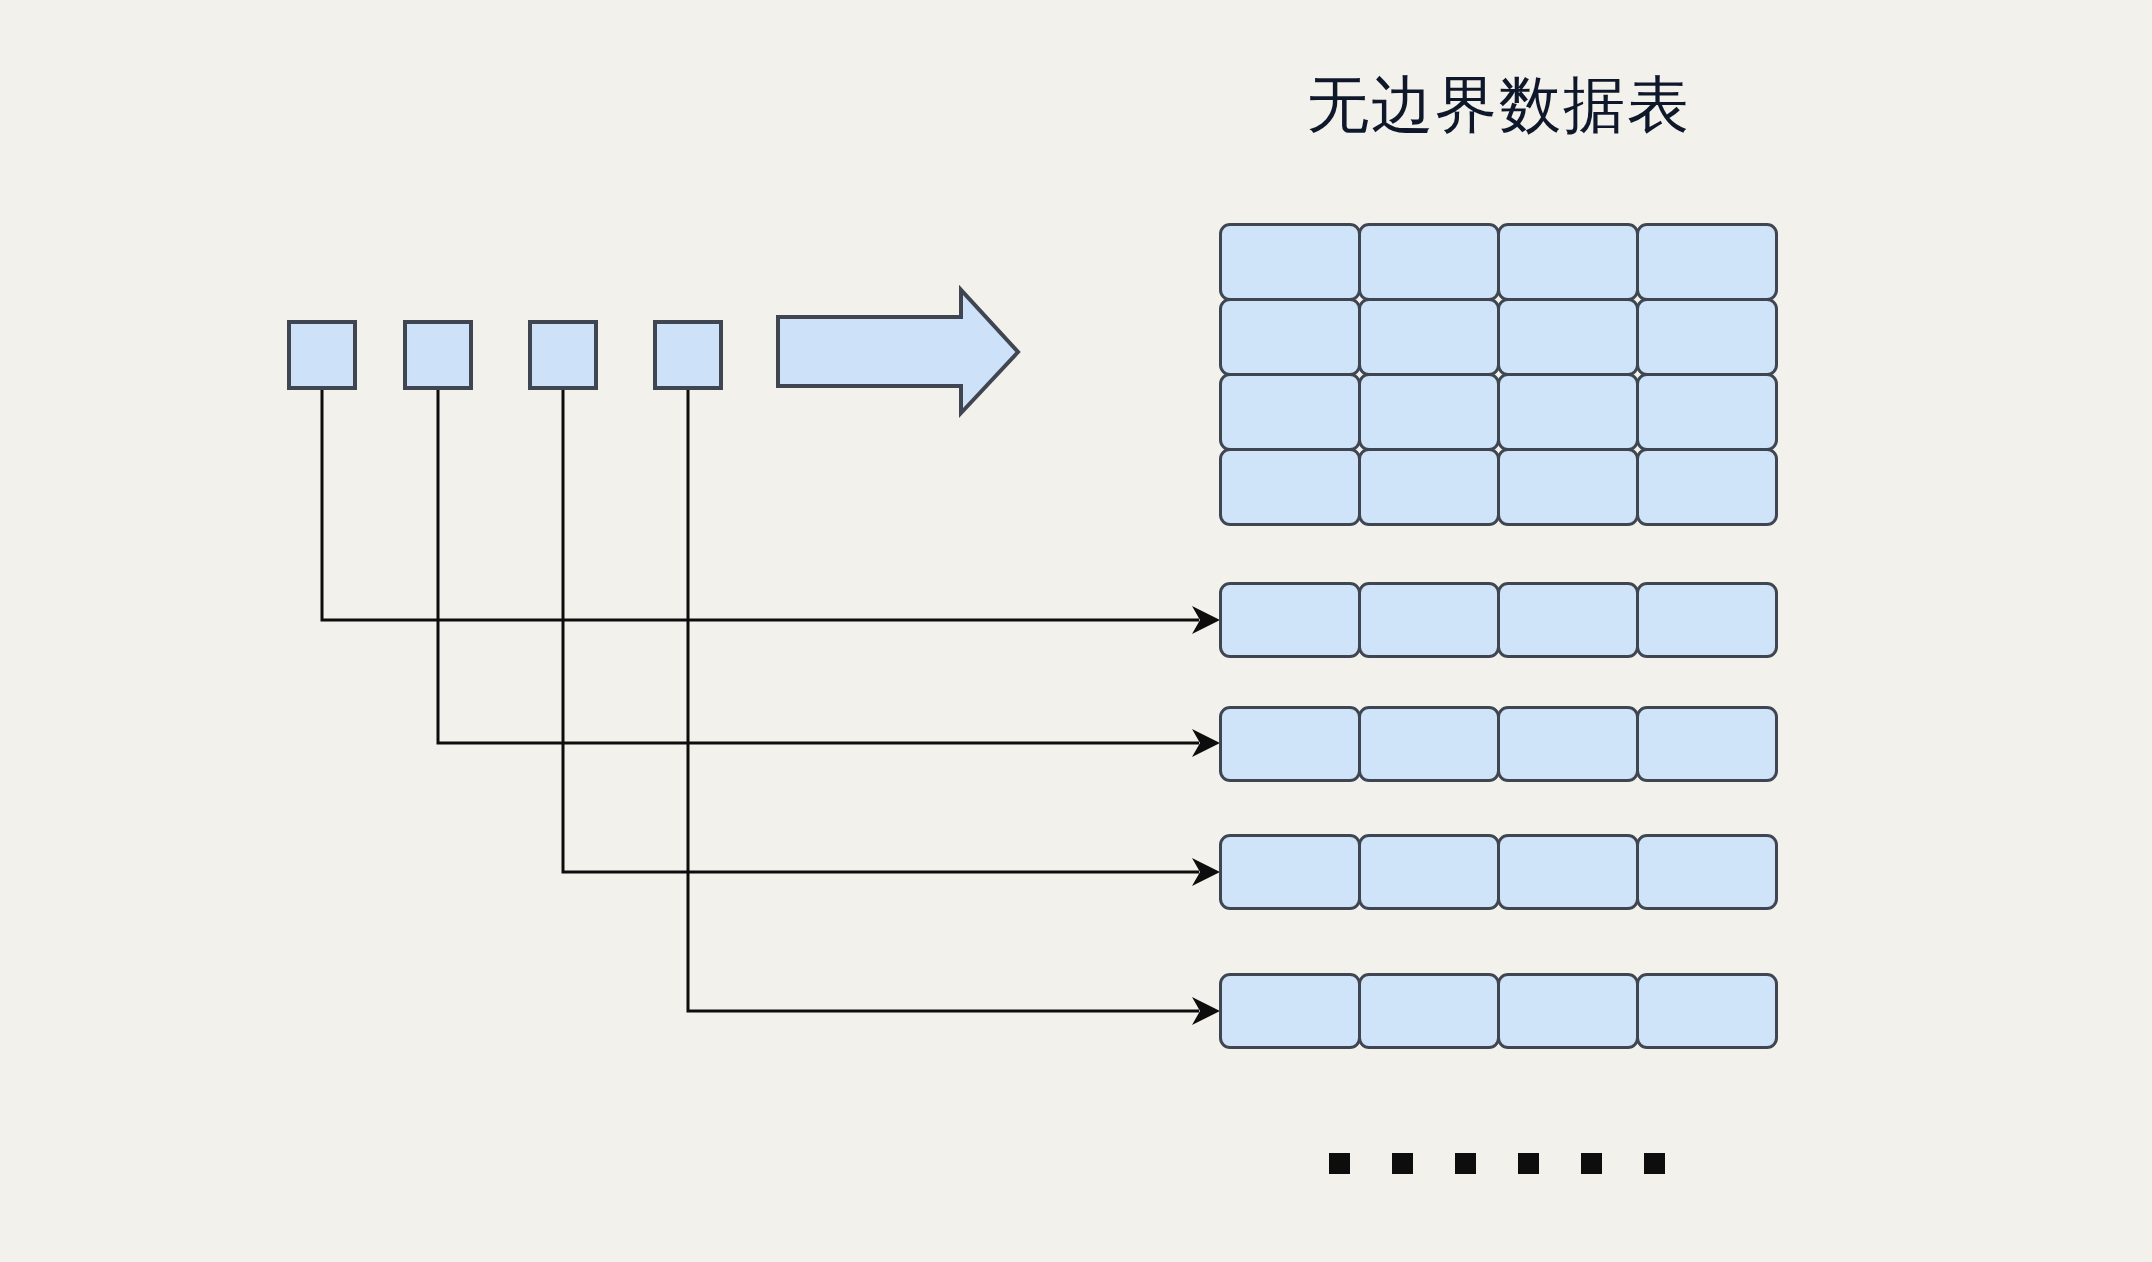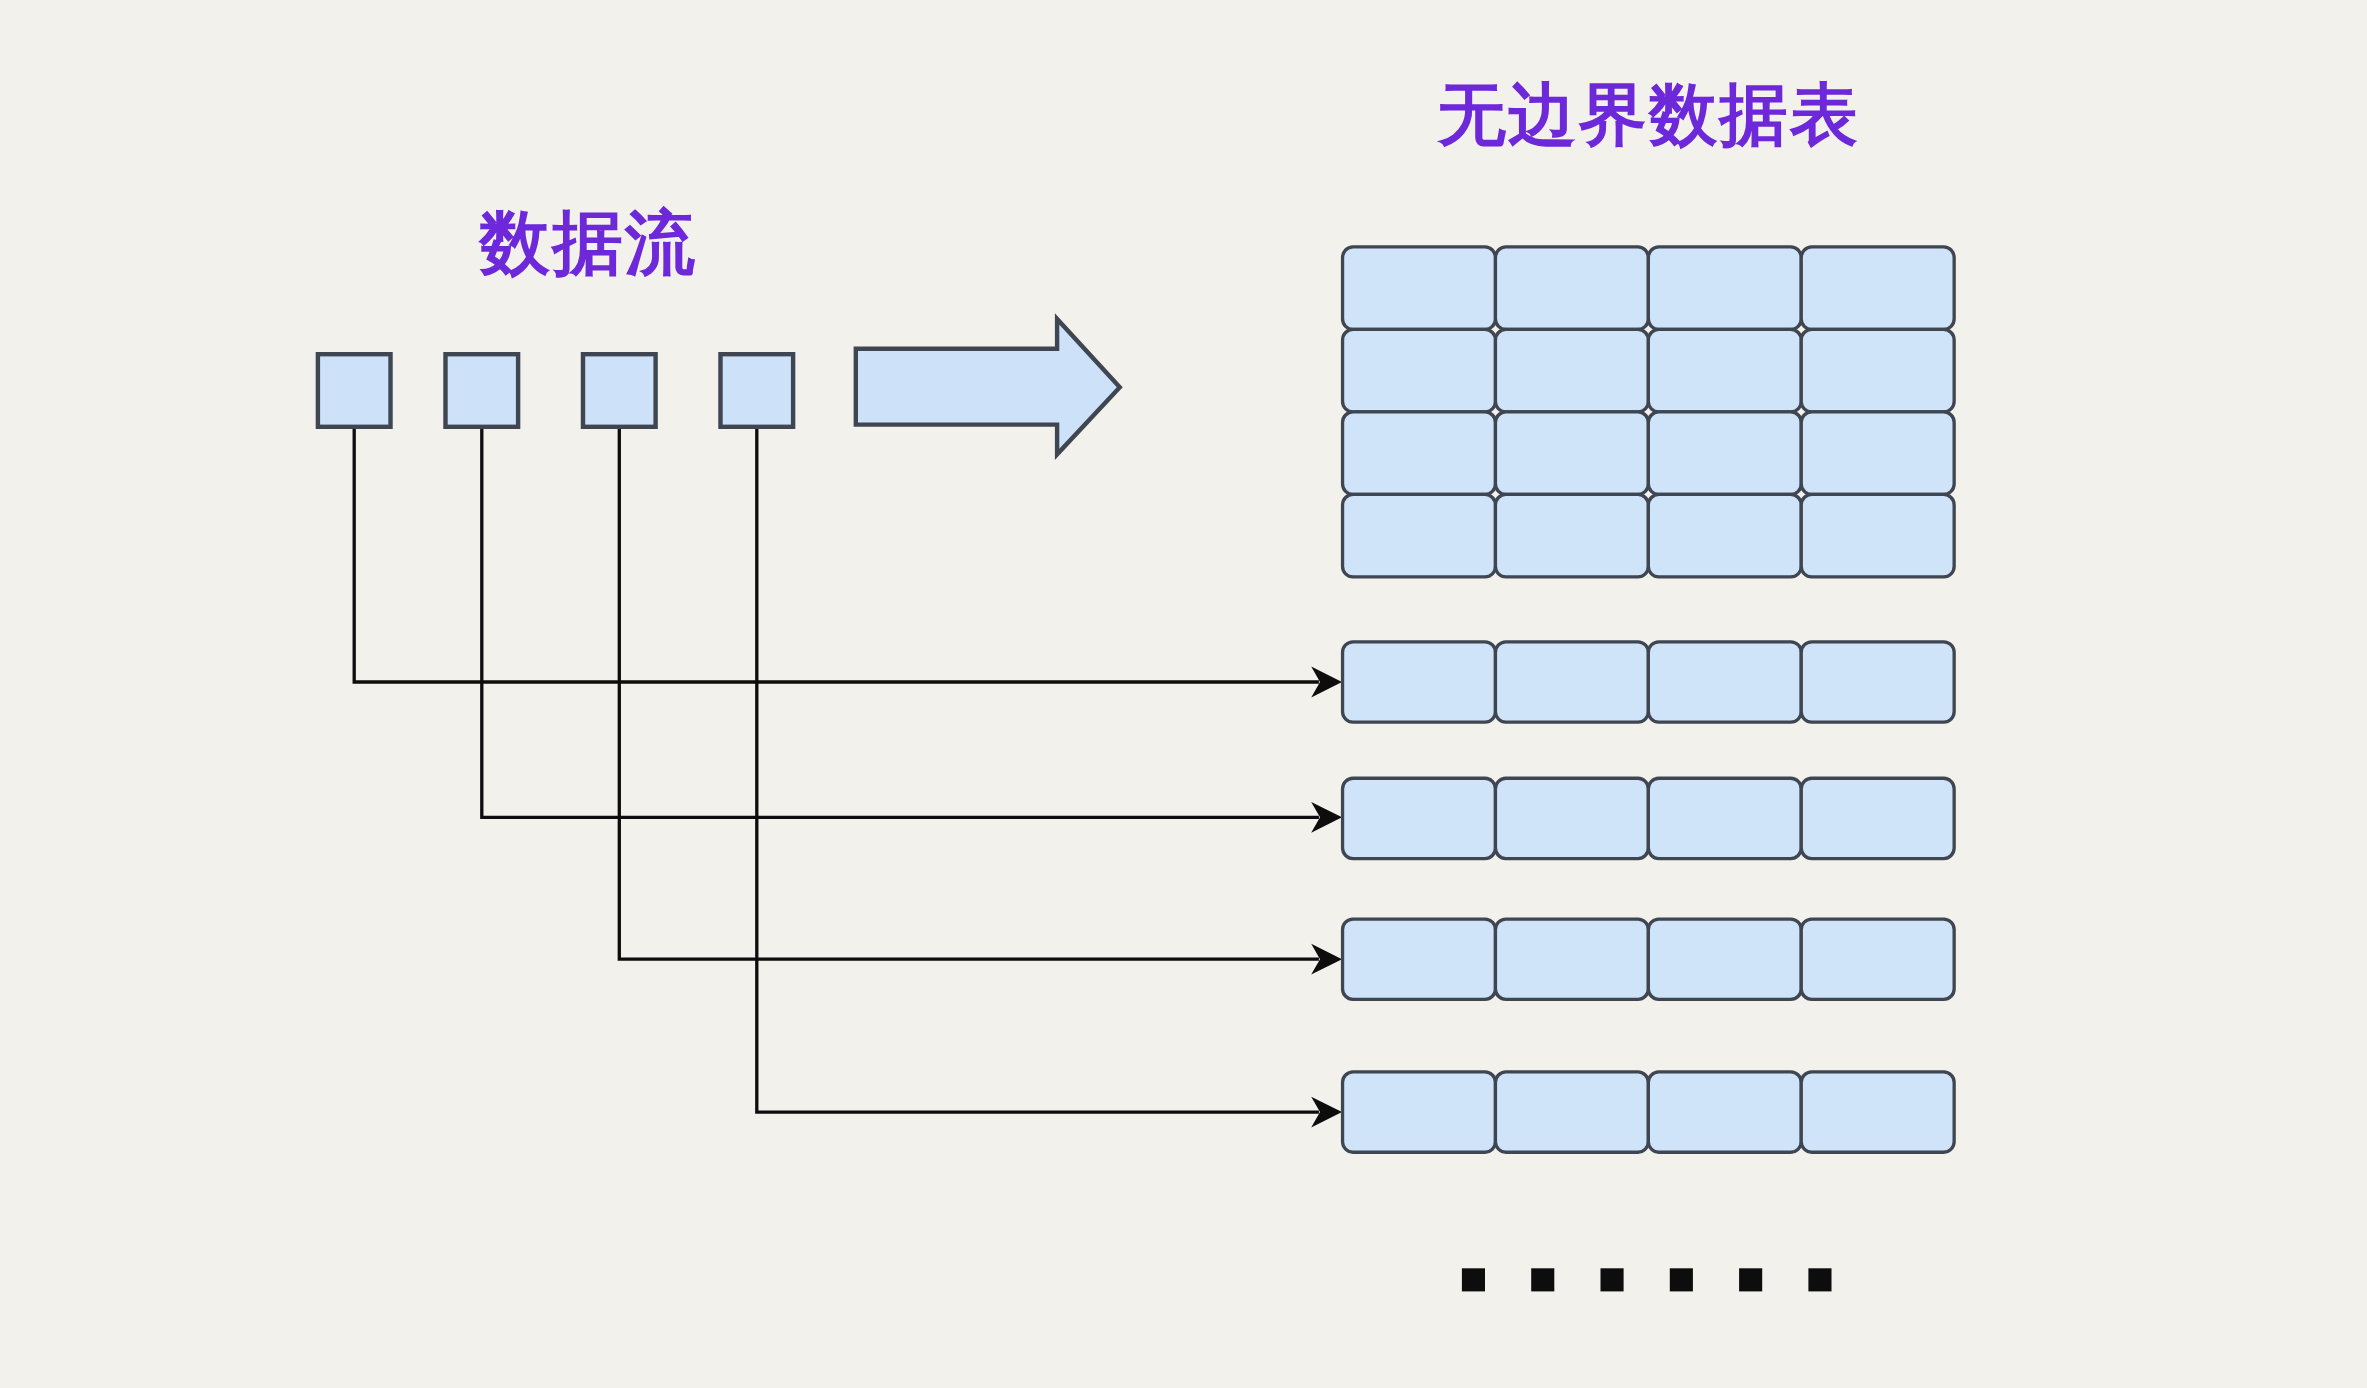--- a/index.html
+++ b/index.html
@@ -12,23 +12,23 @@
     width:2152px;height:1262px;
     background:#f2f1ec;
     overflow:hidden;
   }
   .overlay{
     position:absolute;left:0;top:0;width:2152px;height:1262px;
     pointer-events:none;
   }
   .title{
     position:absolute;
-    color:#6d28d9;
-    font-weight:700;
-    text-align:left;
+    color:#0f172a;
+    font-weight:400;
+    text-align:center;
     white-space:nowrap;
     letter-spacing:2px;
   }
   .title.stream{
     left:436px;top:188px;width:320px;
     font-size:64px;line-height:66px;
   }
   .title.table{
     left:1307px;top:72px;width:380px;
     font-size:62px;line-height:66px;
@@ -97,21 +97,20 @@
       <polyline points="563,390 563,872 1199,872"></polyline>
       <polygon points="1220,872 1192,858 1200,872 1192,886" fill="#0d0d0d" stroke="none"></polygon>
     </g>
 
     <g stroke="#0d0d0d" stroke-width="3" fill="none">
       <polyline points="688,390 688,1011 1199,1011"></polyline>
       <polygon points="1220,1011 1192,997 1200,1011 1192,1025" fill="#0d0d0d" stroke="none"></polygon>
     </g>
   </svg>
 
-  <div class="title stream">数据流</div>
   <div class="title table">无边界数据表</div>
 
   <div id="stream-items">
       <div class="square" style="left: 287px;"></div>
       <div class="square" style="left: 403px;"></div>
       <div class="square" style="left: 528px;"></div>
       <div class="square" style="left: 653px;"></div>
     </div>
 
   <div class="grid" id="table-grid">

